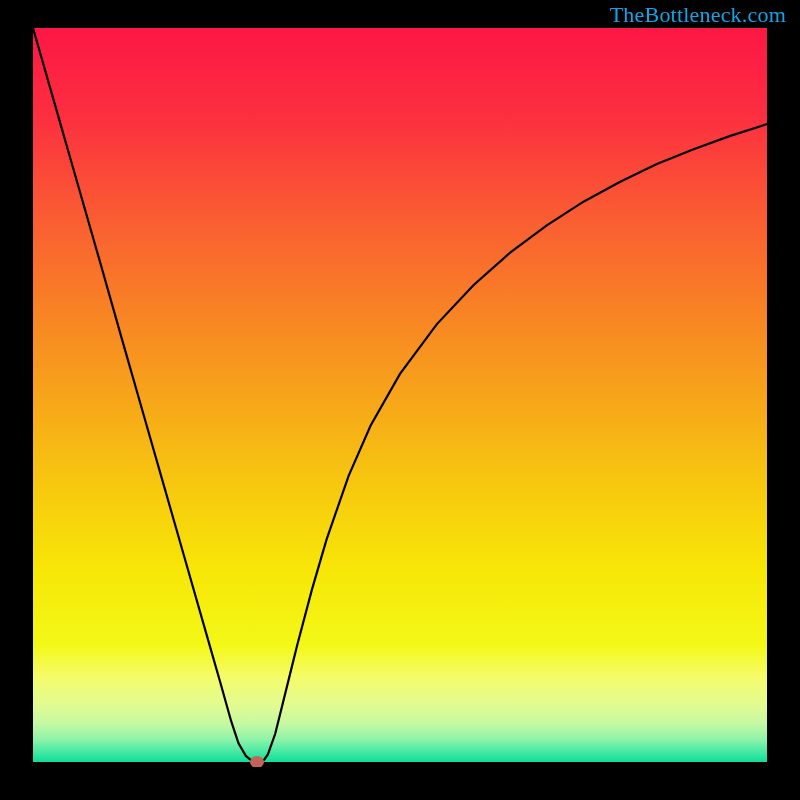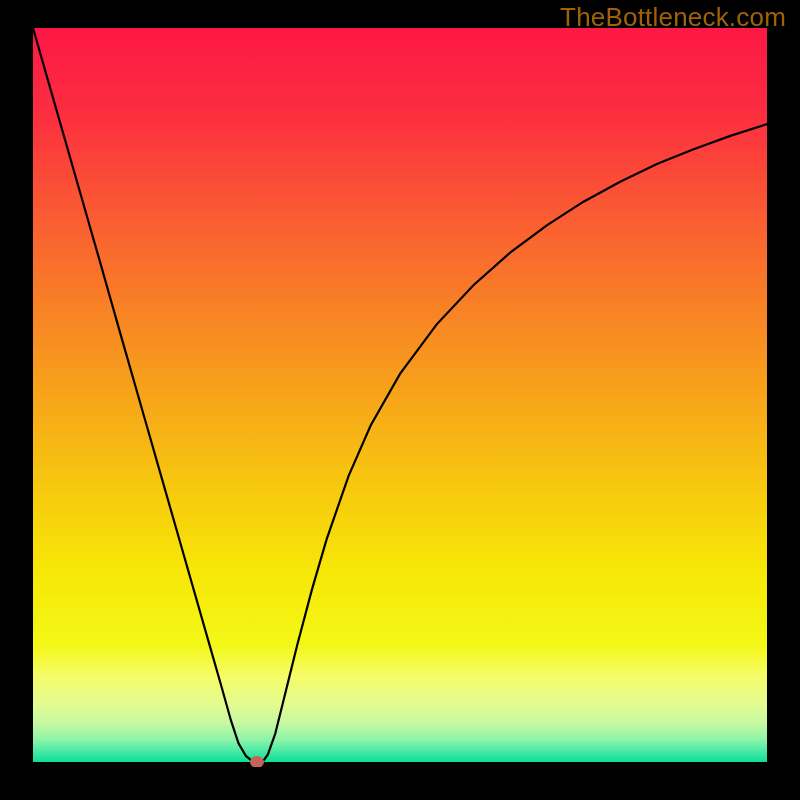--- a/index.html
+++ b/index.html
@@ -12,23 +12,23 @@
   }
   #stage {
     position: relative;
     width: 800px;
     height: 800px;
   }
   #watermark {
     position: absolute;
     top: 2px;
     right: 14px;
-    font-family: Liberation Sans, sans-serif;
-    font-size: 26px;
-    color: #a16207;
+    font-family: Liberation Serif, serif;
+    font-size: 22px;
+    color: #0ea5e9;
     letter-spacing: 0.2px;
     z-index: 5;
     user-select: none;
   }
   
   #plot-wrap {
     position: absolute;
     left: 33px;
     top: 28px;
     width: 734px;   

